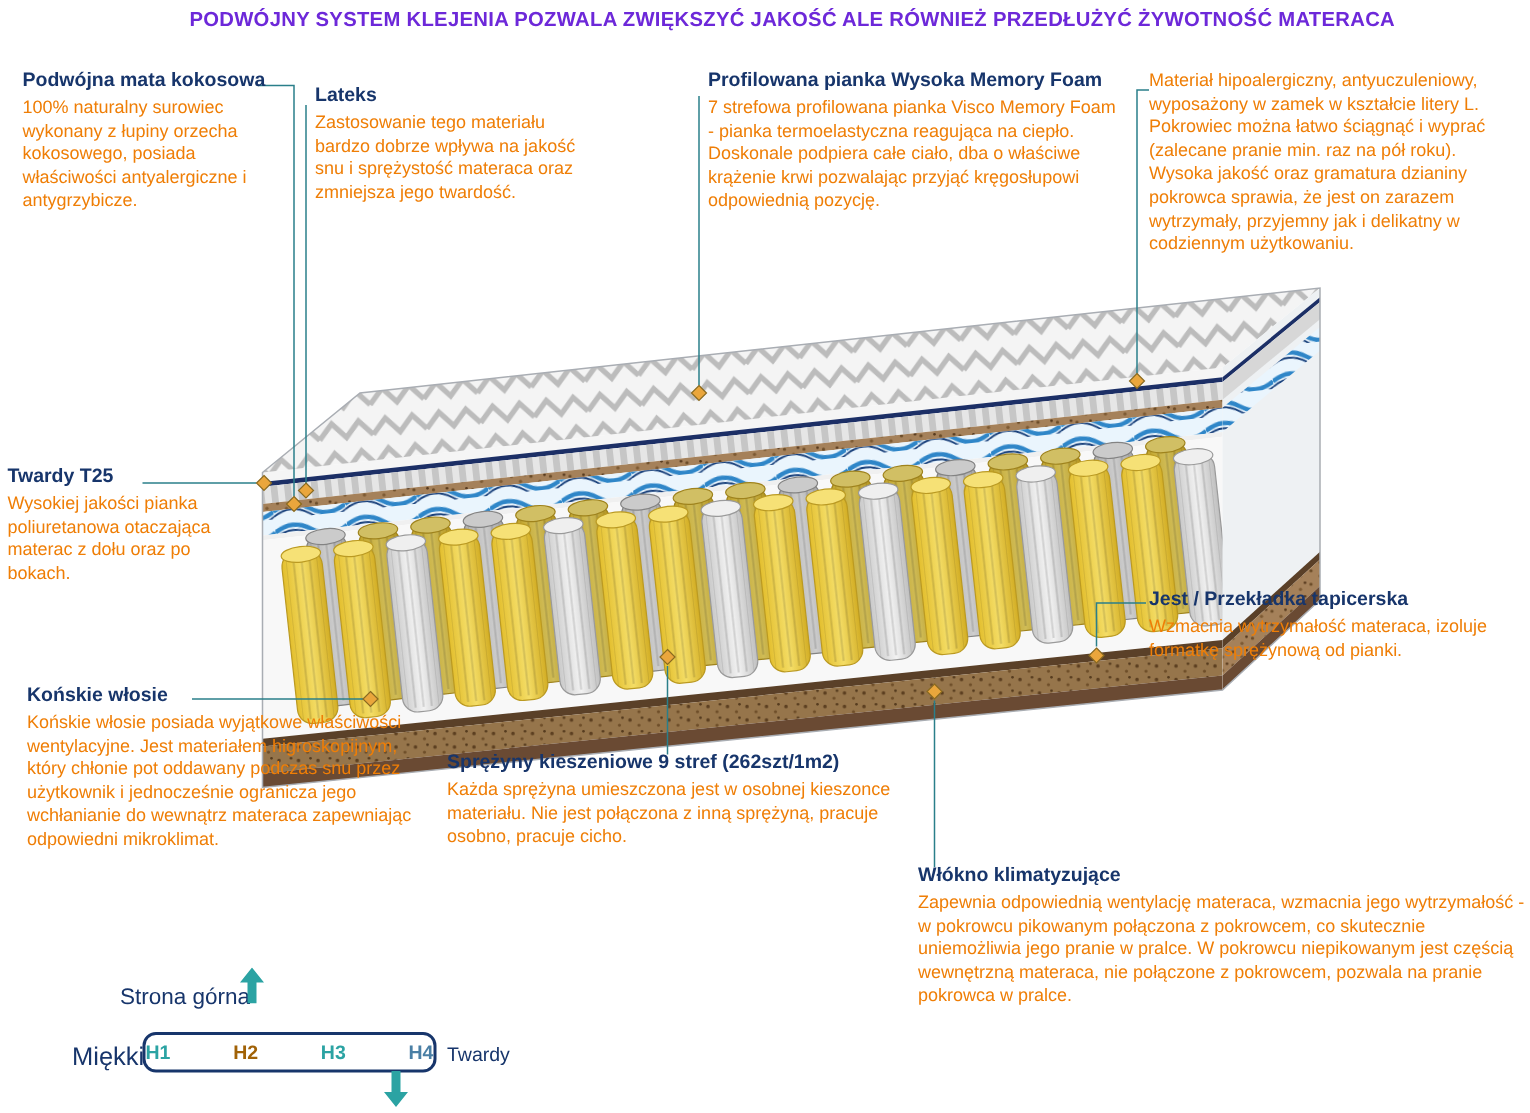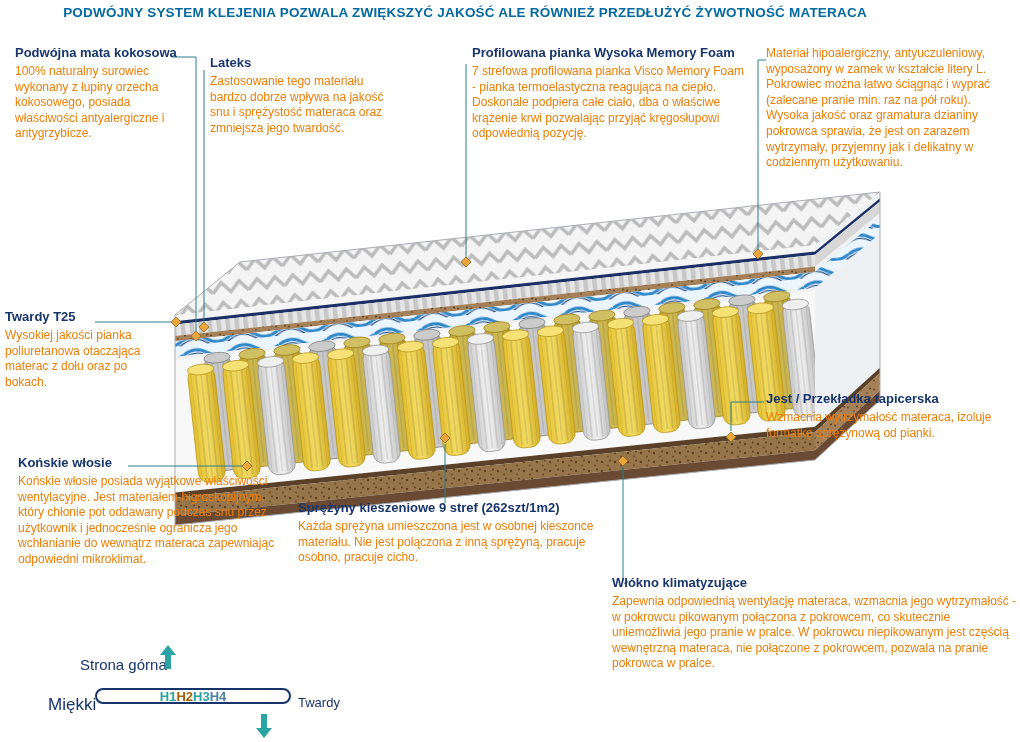--- a/index.html
+++ b/index.html
@@ -1,44 +1,44 @@
 <!DOCTYPE html>
 <html><head>
 <meta charset="utf-8">
 <style>
   html,body{margin:0;padding:0;background:#fff;}
   .stage{position:relative;width:1020px;height:742px;background:#fff;overflow:hidden;
          font-family:"Liberation Sans", sans-serif;}
   svg.art{position:absolute;left:0;top:0;z-index:1;}
   svg.lines{position:absolute;left:0;top:0;z-index:2;pointer-events:none;}
-  .headline{position:absolute;top:5px;left:0;width:930px;text-align:center;z-index:3;
-            color:#0369a1;font-weight:bold;font-size:13.5px;letter-spacing:.2px;}
+  .headline{position:absolute;top:5px;left:0;width:930px;text-align:right;z-index:3;
+            color:#6d28d9;font-weight:bold;font-size:13.5px;letter-spacing:.2px;}
   .callout{position:absolute;z-index:3;}
   .callout h3{margin:0 0 3px;font-size:13px;line-height:1.15;color:#17356b;font-weight:bold;}
   .callout p{margin:0;font-size:12px;line-height:1.3;color:#ef7e06;}
   .c-mata{left:15px;top:46px;width:170px}
   .c-lateks{left:210px;top:56px;width:186px}
   .c-visco{left:472px;top:46px;width:272px}
   .c-pokrowiec{left:766px;top:46px;width:250px}
   .c-t25{left:5px;top:310px;width:152px}
   .c-konskie{left:18px;top:456px;width:272px}
   .c-sprezyny{left:298px;top:501px;width:300px}
   .c-filc{left:766px;top:392px;width:242px}
   .c-wlokno{left:612px;top:576px;width:405px}
   .slabel{position:absolute;z-index:3;font-size:15px;color:#17356b;}
   .lbl-gorna{left:80px;top:656px}
   .lbl-dolna{left:276px;top:749px}
   .lbl-miekki{left:48px;top:695px;font-size:17px;}
   .lbl-twardy{left:298px;top:695px;font-size:13px;}
   .arrow{position:absolute;z-index:3;}
   .arrow-up{left:160px;top:645px}
   .arrow-down{left:256px;top:714px}
-  .hbox{position:absolute;z-index:3;left:95px;top:688px;width:196px;height:16px;
+  .hbox{position:absolute;z-index:3;left:95px;top:688px;width:196px;height:27px;
         border:2px solid #17356b;border-radius:9px;display:flex;align-items:center;
-        justify-content:center;background:#fff;box-sizing:border-box;}
+        justify-content:space-between;background:#fff;box-sizing:border-box;}
   .hbox span{font-weight:bold;font-size:13px;}
   .lv0{color:#2ba3a3}.lv1{color:#a16207}.lv2{color:#2ba3a3}.lv3{color:#4a7fa5}
   .back{filter:brightness(.85);}
 </style>
 </head>
 <body>
 
 <div class="stage">
 
   <svg class="art" width="1020" height="742" viewBox="0 0 1020 742">

